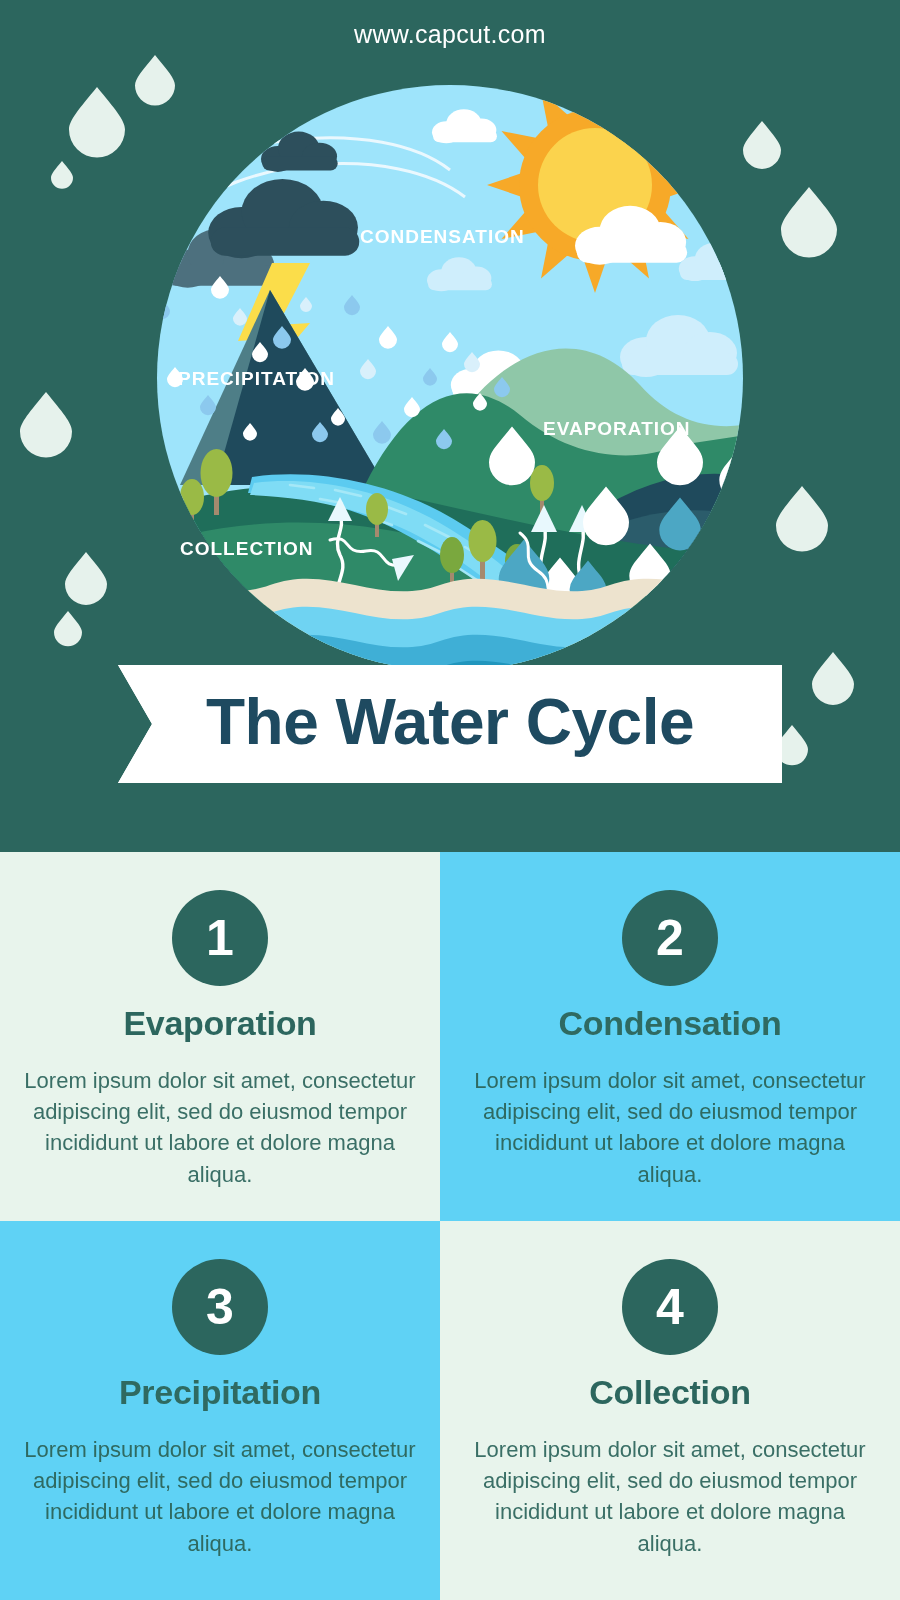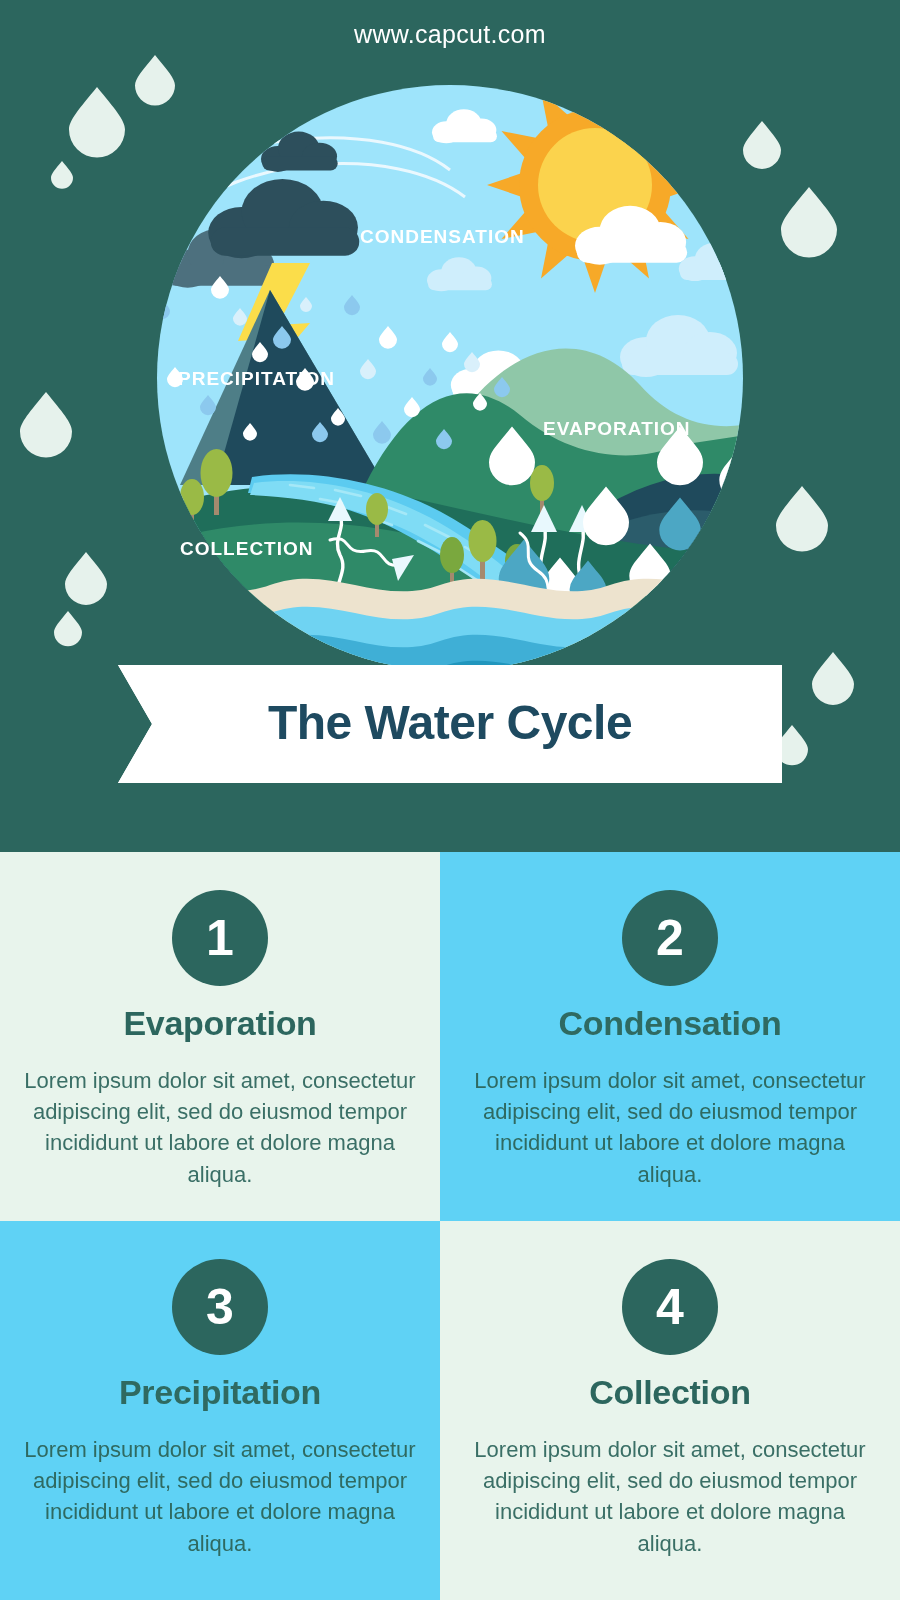--- a/index.html
+++ b/index.html
@@ -24,21 +24,21 @@
 
   
   .scene-wrap { position:absolute; left:120px; top:85px; width:660px; height:590px; }
   .scene { position:absolute; left:0; top:0; width:660px; height:590px; }
 
   
   .ribbon { position:absolute; left:118px; top:665px; width:664px; height:118px; }
   .ribbon-title {
     position:absolute; left:0; top:0; width:664px; height:114px;
     display:flex; align-items:center; justify-content:center;
-    color:#1e4a60; font-size:48px; font-weight:800; letter-spacing:-.5px;
+    color:#1e4a60; font-size:64px; font-weight:800; letter-spacing:-.5px;
   }
 
   
   .cards {
     position:absolute; left:0; top:852px; width:900px; height:748px;
     display:grid; grid-template-columns:440px 460px; grid-template-rows:369px 379px;
   }
   .card { position:relative; padding:38px 24px 0; text-align:center; }
   .card.mint { background:#e8f4ec; }
   .card.blue { background:#5fd2f5; }

